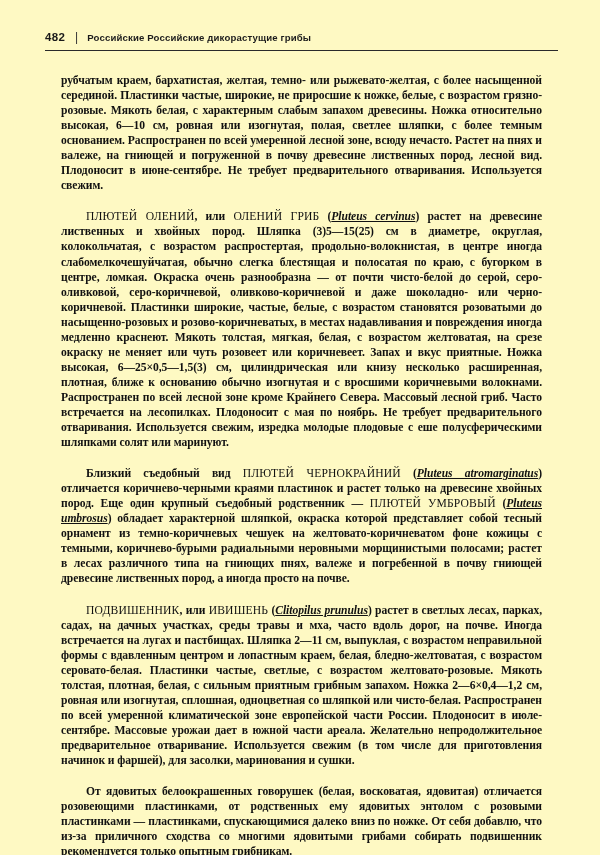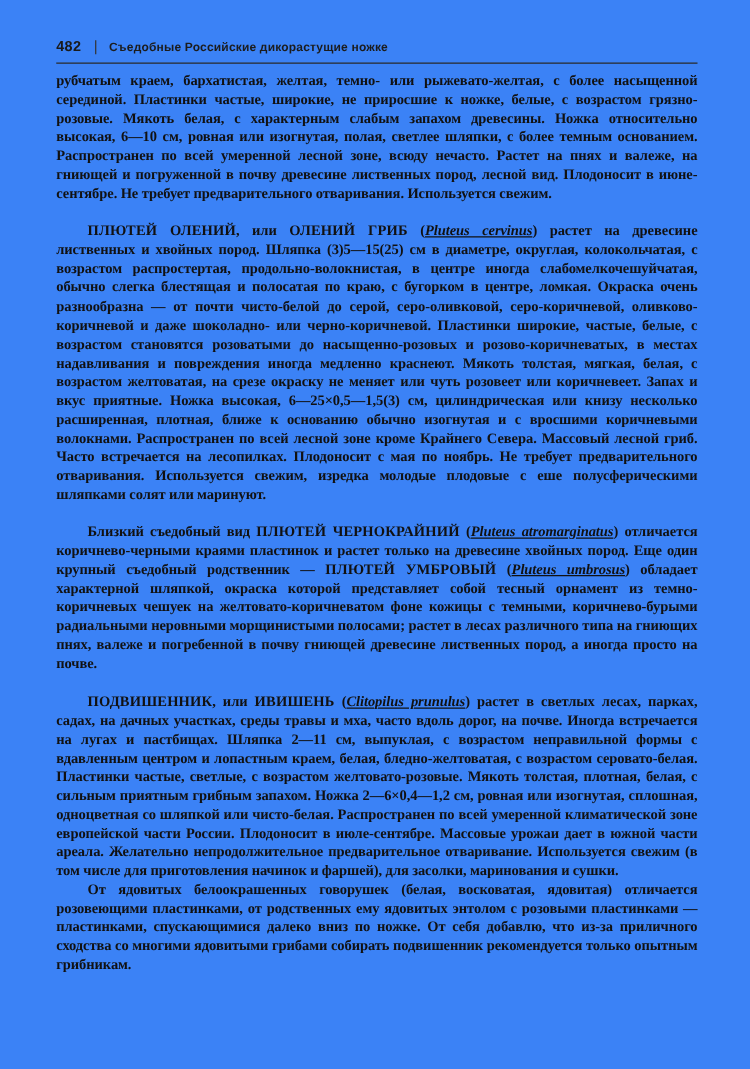--- a/index.html
+++ b/index.html
@@ -11,21 +11,21 @@
     width: 600px;
     height: 855px;
     overflow: hidden;
     font-family: "Liberation Serif", "DejaVu Serif", serif;
     color: #111111;
   }
   .page {
     position: relative;
     width: 600px;
     height: 855px;
-    background: #3b82f6;
+    background: #fef9c3;
     box-sizing: border-box;
   }
   
   .running-head {
     position: absolute;
     left: 45px;
     top: 30px;
     width: 513px;
     display: flex;
     align-items: baseline;
@@ -59,58 +59,58 @@
     background: #2a2a2a;
   }
   
   .column {
     position: absolute;
     left: 45px;
     top: 57px;
     width: 513px;
   }
   p.para {
-    margin: 0;
+    margin: 16px;
     font-size: 11.6px;
     line-height: 15.05px;
     text-align: justify;
     text-justify: inter-word;
     font-weight: bold;
     letter-spacing: -0.05px;
     word-spacing: -0.1px;
     -webkit-font-smoothing: none;
   }
   p.indent {
     text-indent: 25px;
   }
   p.gap {
     margin-top: 15px;
   }
   p.gap-lg {
     margin-top: 15.2px;
   }
   .sp-name {
-    font-weight: bold;
+    font-weight: normal;
     letter-spacing: 0.15px;
   }
   .lat {
     font-style: italic;
     font-weight: bold;
     text-decoration: underline;
   }
 </style>
 </head>
 <body>
 
 <div class="page">
 
   <div class="running-head">
     <span class="folio">482</span>
     <span class="head-sep">|</span>
-    <span class="head-title">Съедобные Российские дикорастущие ножке</span>
+    <span class="head-title">Российские Российские дикорастущие грибы</span>
   </div>
   <div class="head-rule"></div>
 
   <div class="column">
     <p class="para" id="para-0"><span>рубчатым краем, бархатистая, желтая, темно- или рыжевато-желтая, с более насыщенной серединой. Пластинки частые, широкие, не приросшие к ножке, белые, с возрастом грязно-розовые. Мякоть белая, с характерным слабым запахом древесины. Ножка относительно высокая, 6—10 см, ровная или изогнутая, полая, светлее шляпки, с более темным основанием. Распространен по всей умеренной лесной зоне, всюду нечасто. Растет на пнях и валеже, на гниющей и погруженной в почву древесине лиственных пород, лесной вид. Плодоносит в июне-сентябре. Не требует предварительного отваривания. Используется свежим.</span></p>
     <p class="para indent gap" id="para-1"><span class="sp-name">ПЛЮТЕЙ ОЛЕНИЙ</span><span>, или </span><span class="sp-name">ОЛЕНИЙ ГРИБ</span><span> (</span><span class="lat">Pluteus cervinus</span><span>) растет на древесине лиственных и хвойных пород. Шляпка (3)5—15(25) см в диаметре, округлая, колокольчатая, с возрастом распростертая, продольно-волокнистая, в центре иногда слабомелкочешуйчатая, обычно слегка блестящая и полосатая по краю, с бугорком в центре, ломкая. Окраска очень разнообразна — от почти чисто-белой до серой, серо-оливковой, серо-коричневой, оливково-коричневой и даже шоколадно- или черно-коричневой. Пластинки широкие, частые, белые, с возрастом становятся розоватыми до насыщенно-розовых и розово-коричневатых, в местах надавливания и повреждения иногда медленно краснеют. Мякоть толстая, мягкая, белая, с возрастом желтоватая, на срезе окраску не меняет или чуть розовеет или коричневеет. Запах и вкус приятные. Ножка высокая, 6—25×0,5—1,5(3) см, цилиндрическая или книзу несколько расширенная, плотная, ближе к основанию обычно изогнутая и с вросшими коричневыми волокнами. Распространен по всей лесной зоне кроме Крайнего Севера. Массовый лесной гриб. Часто встречается на лесопилках. Плодоносит с мая по ноябрь. Не требует предварительного отваривания. Используется свежим, изредка молодые плодовые с еше полусферическими шляпками солят или маринуют.</span></p>
     <p class="para indent gap" id="para-2"><span>Близкий съедобный вид </span><span class="sp-name">ПЛЮТЕЙ ЧЕРНОКРАЙНИЙ</span><span> (</span><span class="lat">Pluteus atromarginatus</span><span>) отличается коричнево-черными краями пластинок и растет только на древесине хвойных пород. Еще один крупный съедобный родственник — </span><span class="sp-name">ПЛЮТЕЙ УМБРОВЫЙ</span><span> (</span><span class="lat">Pluteus umbrosus</span><span>) обладает характерной шляпкой, окраска которой представляет собой тесный орнамент из темно-коричневых чешуек на желтовато-коричневатом фоне кожицы с темными, коричнево-бурыми радиальными неровными морщинистыми полосами; растет в лесах различного типа на гниющих пнях, валеже и погребенной в почву гниющей древесине лиственных пород, а иногда просто на почве.</span></p>
     <p class="para indent gap-lg" id="para-3"><span class="sp-name">ПОДВИШЕННИК</span><span>, или </span><span class="sp-name">ИВИШЕНЬ</span><span> (</span><span class="lat">Clitopilus prunulus</span><span>) растет в светлых лесах, парках, садах, на дачных участках, среды травы и мха, часто вдоль дорог, на почве. Иногда встречается на лугах и пастбищах. Шляпка 2—11 см, выпуклая, с возрастом неправильной формы с вдавленным центром и лопастным краем, белая, бледно-желтоватая, с возрастом серовато-белая. Пластинки частые, светлые, с возрастом желтовато-розовые. Мякоть толстая, плотная, белая, с сильным приятным грибным запахом. Ножка 2—6×0,4—1,2 см, ровная или изогнутая, сплошная, одноцветная со шляпкой или чисто-белая. Распространен по всей умеренной климатической зоне европейской части России. Плодоносит в июле-сентябре. Массовые урожаи дает в южной части ареала. Желательно непродолжительное предварительное отваривание. Используется свежим (в том числе для приготовления начинок и фаршей), для засолки, маринования и сушки.</span></p>
     <p class="para indent" id="para-4"><span>От ядовитых белоокрашенных говорушек (белая, восковатая, ядовитая) отличается розовеющими пластинками, от родственных ему ядовитых энтолом с розовыми пластинками — пластинками, спускающимися далеко вниз по ножке. От себя добавлю, что из-за приличного сходства со многими ядовитыми грибами собирать подвишенник рекомендуется только опытным грибникам.</span></p>
   </div>

